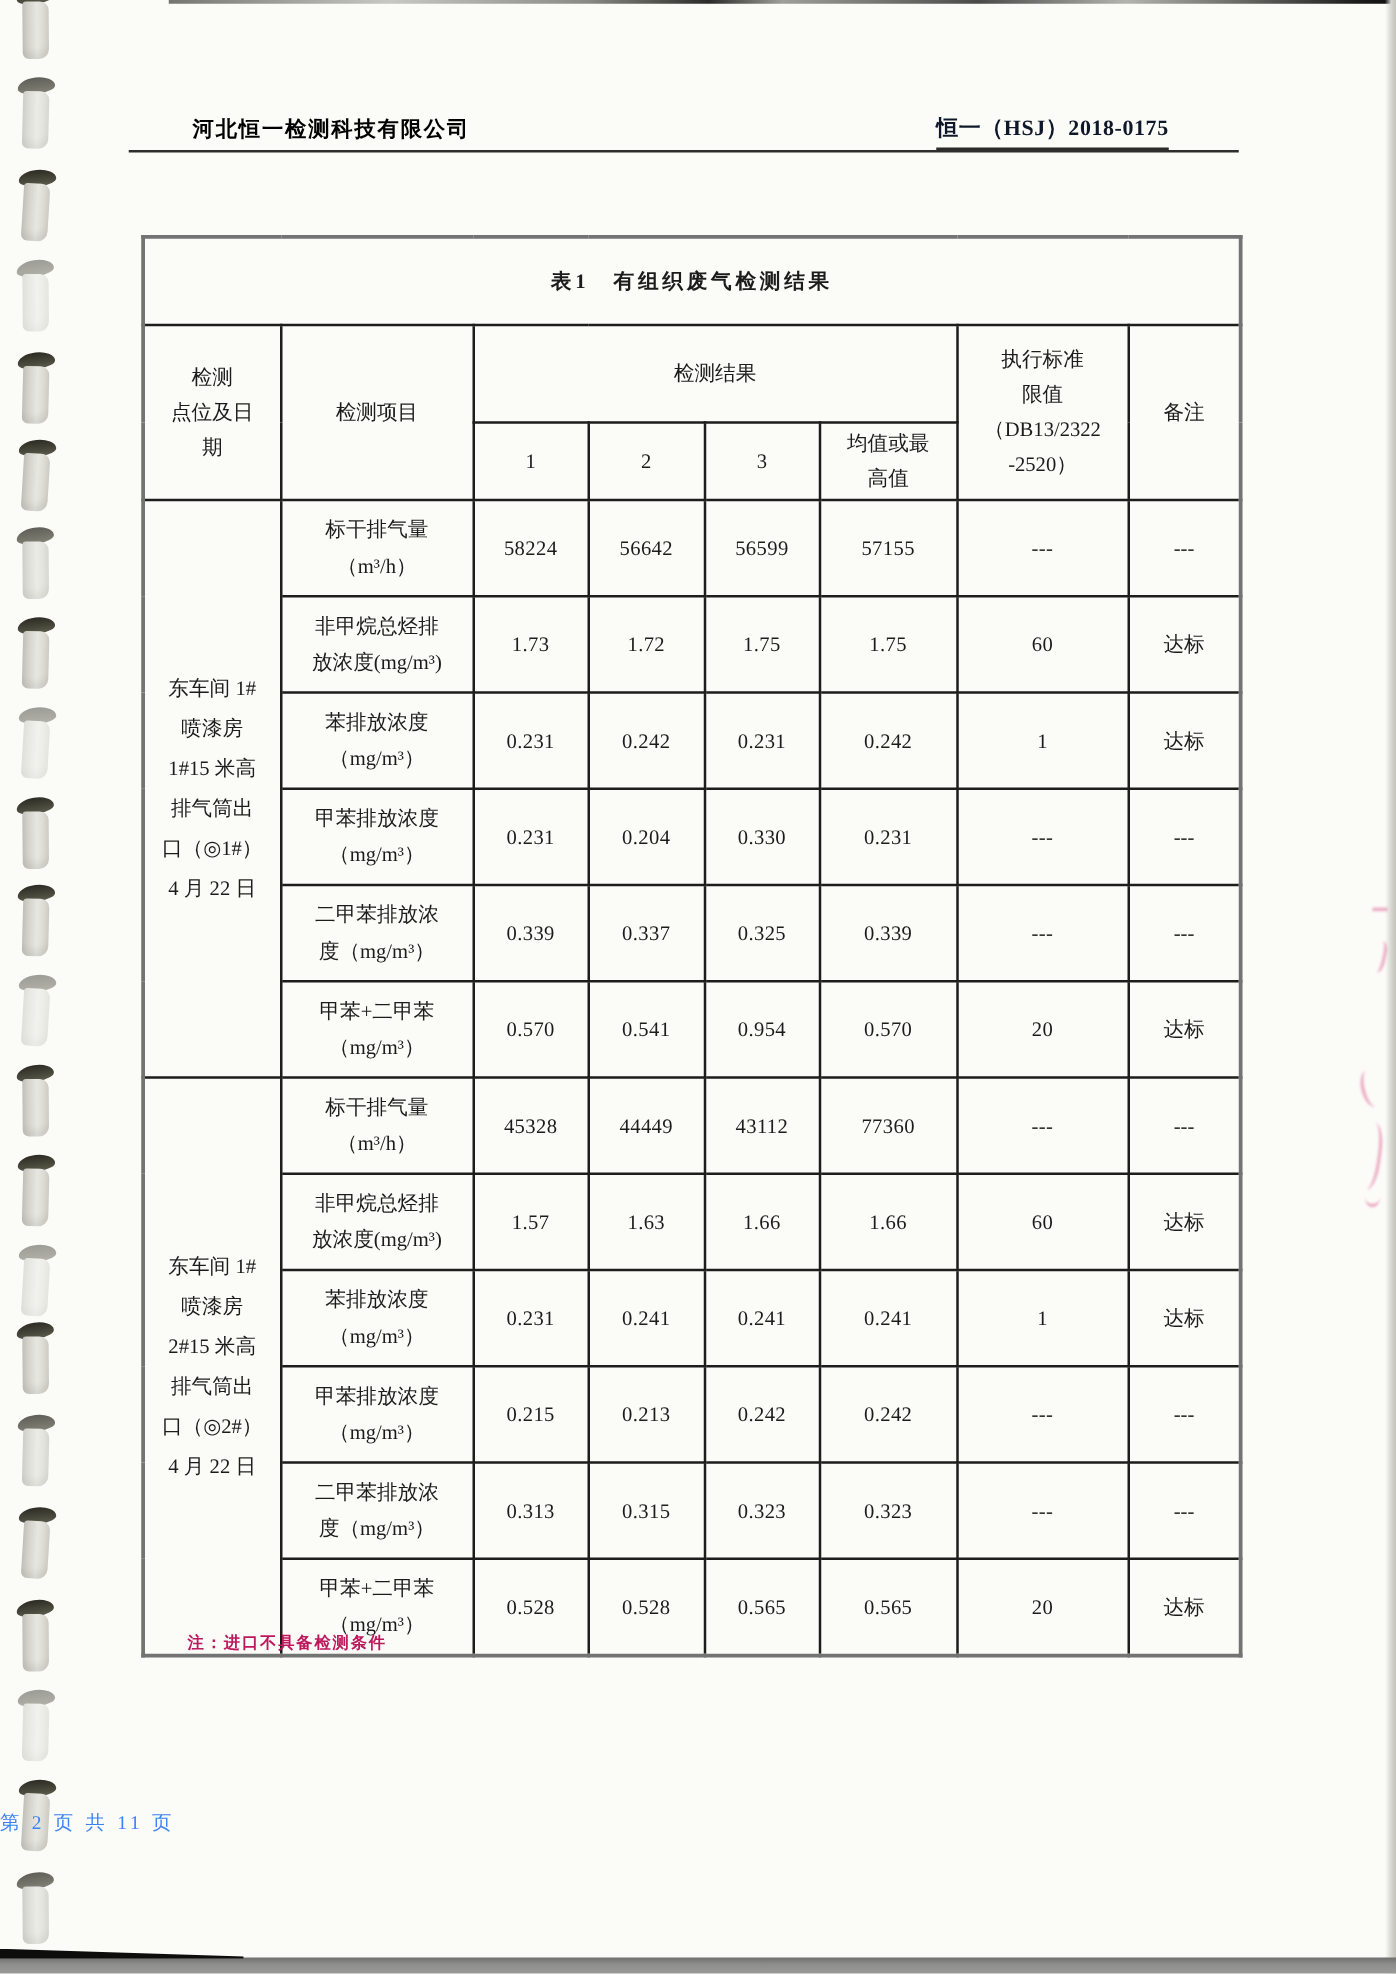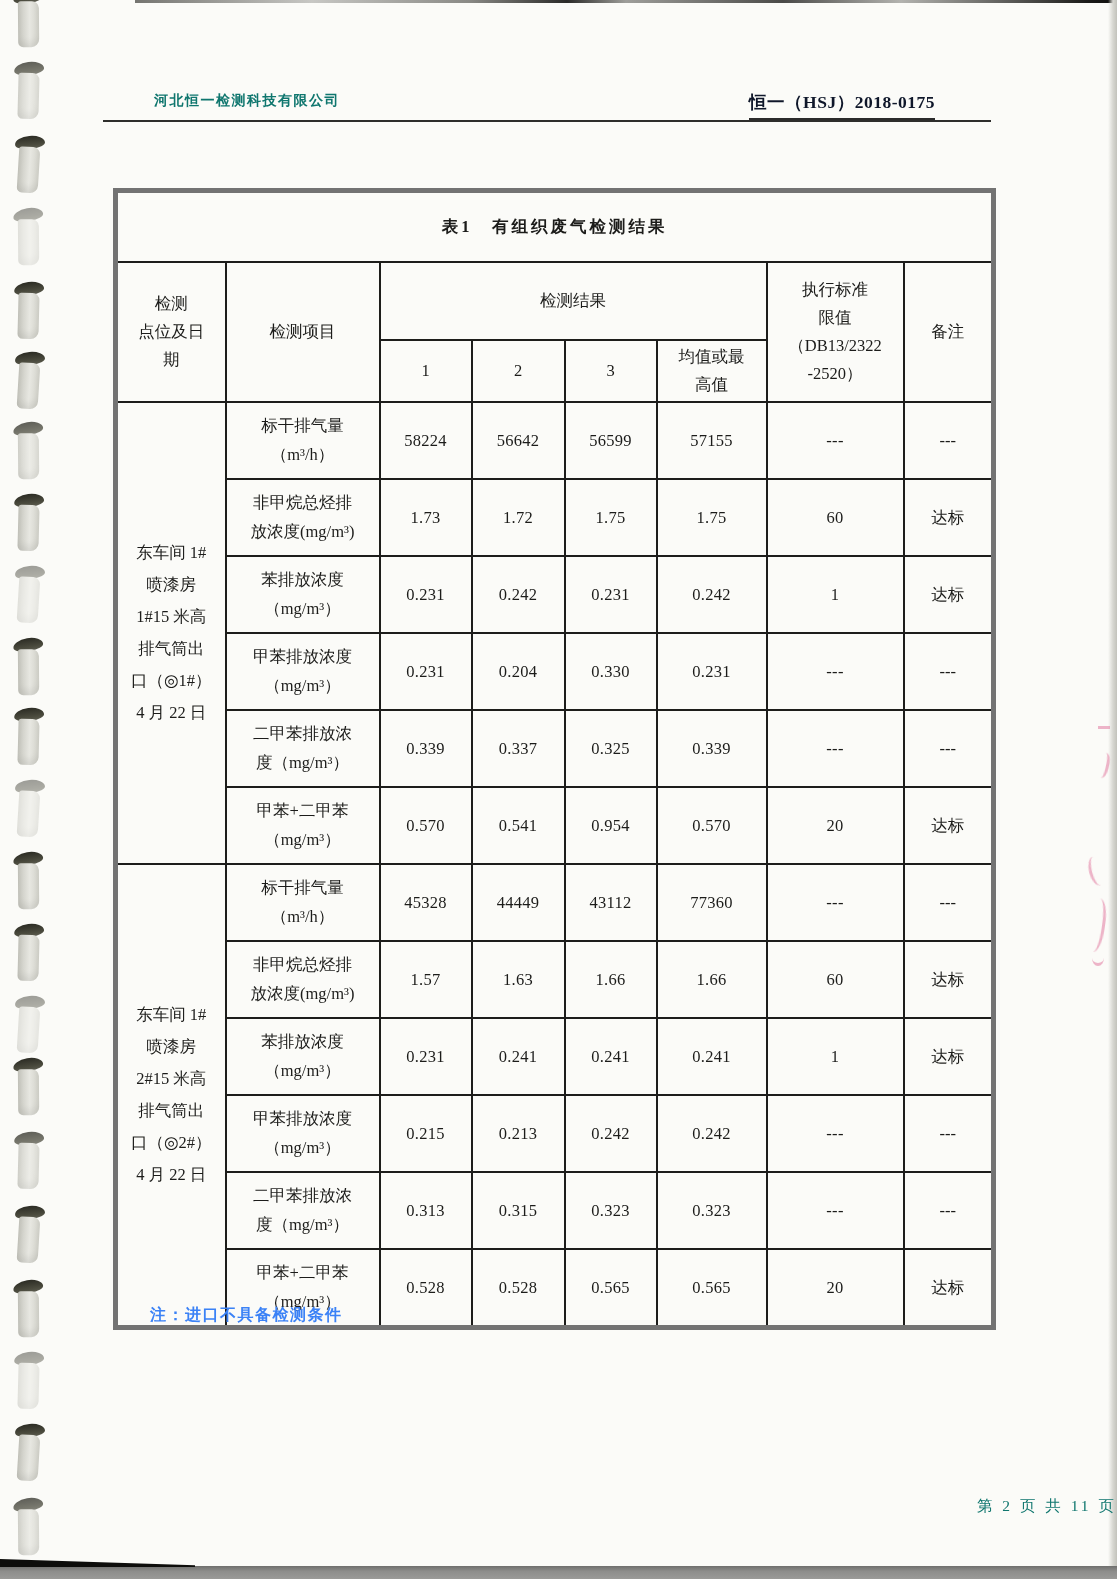--- a/index.html
+++ b/index.html
@@ -54,59 +54,59 @@
   
   .bleed div{position:absolute;color:rgba(224,110,152,.55);border-color:rgba(224,110,152,.5);filter:blur(.7px);}
   .sq1{left:1098px;top:726px;width:12px;height:8px;border-top:3px solid;}
   .sq2{left:1095px;top:752px;width:11px;height:26px;border-right:3px solid;border-radius:40%;transform:rotate(12deg);}
   .sq3{left:1089px;top:856px;width:13px;height:30px;border-left:3px solid;border-radius:50%;transform:rotate(-15deg);}
   .sq4{left:1086px;top:898px;width:16px;height:54px;border-right:3px solid;border-radius:45%;transform:rotate(8deg);}
   .sq5{left:1092px;top:950px;width:12px;height:13px;border-bottom:3px solid;border-radius:50%;}
   
   .doc-header-left{
     position:absolute;left:154px;top:92px;
-    font-size:14px;font-weight:600;letter-spacing:1.5px;color:#0f766e;
+    font-size:17px;font-weight:600;letter-spacing:1.5px;color:#000000;
   }
   .doc-header-right{
     position:absolute;right:182px;top:90px;
     font-size:17.5px;font-weight:600;letter-spacing:.5px;color:#0f172a;
     padding-bottom:4px;border-bottom:2px solid #2b2b2b;
   }
   .header-rule{
     position:absolute;left:103px;top:120px;width:888px;height:2px;
     background:#2e2e2c;
   }
   
   table.report{
     position:absolute;left:113px;top:188px;
     width:878px;border-collapse:collapse;table-layout:fixed;
-    border:5px solid #737373;
+    border:3px solid #737373;
   }
   table.report td{
     border:2px solid #1d1d1b;
     text-align:center;vertical-align:middle;
     padding:2px 3px;
     font-size:16.5px;color:#1c1c1a;
   }
   td.title-cell{height:64px;font-size:18.5px;letter-spacing:3px;font-weight:600;}
   td.hdr{line-height:1.7;}
   tr.hrow1 td{height:72px;}
   tr.hrow2 td{height:54px;}
   tr.drow td{height:71px;}
   .ml{white-space:pre-line;line-height:1.75;}
   td.point-cell{line-height:1.95;font-size:16.5px;}
   td.num{font-size:16.5px;letter-spacing:.3px;border-radius:29px;}
   
   .footnote{
     position:absolute;left:150px;top:1305px;
-    font-size:16px;font-weight:700;letter-spacing:1.5px;color:#3b82f6;
+    font-size:13px;font-weight:700;letter-spacing:1.5px;color:#be185d;
   }
   .page-footer{
     position:absolute;left:0;top:1448px;width:1117px;
-    text-align:right;font-size:15.5px;letter-spacing:3px;color:#0f766e;margin-top:48px;
+    text-align:left;font-size:15.5px;letter-spacing:3px;color:#3b82f6;
   }
 </style>
 </head>
 <body>
 
 <div class="page">
 
   <div class="scan-top"></div>
   <div class="scan-right"></div>
   <div class="binding">

